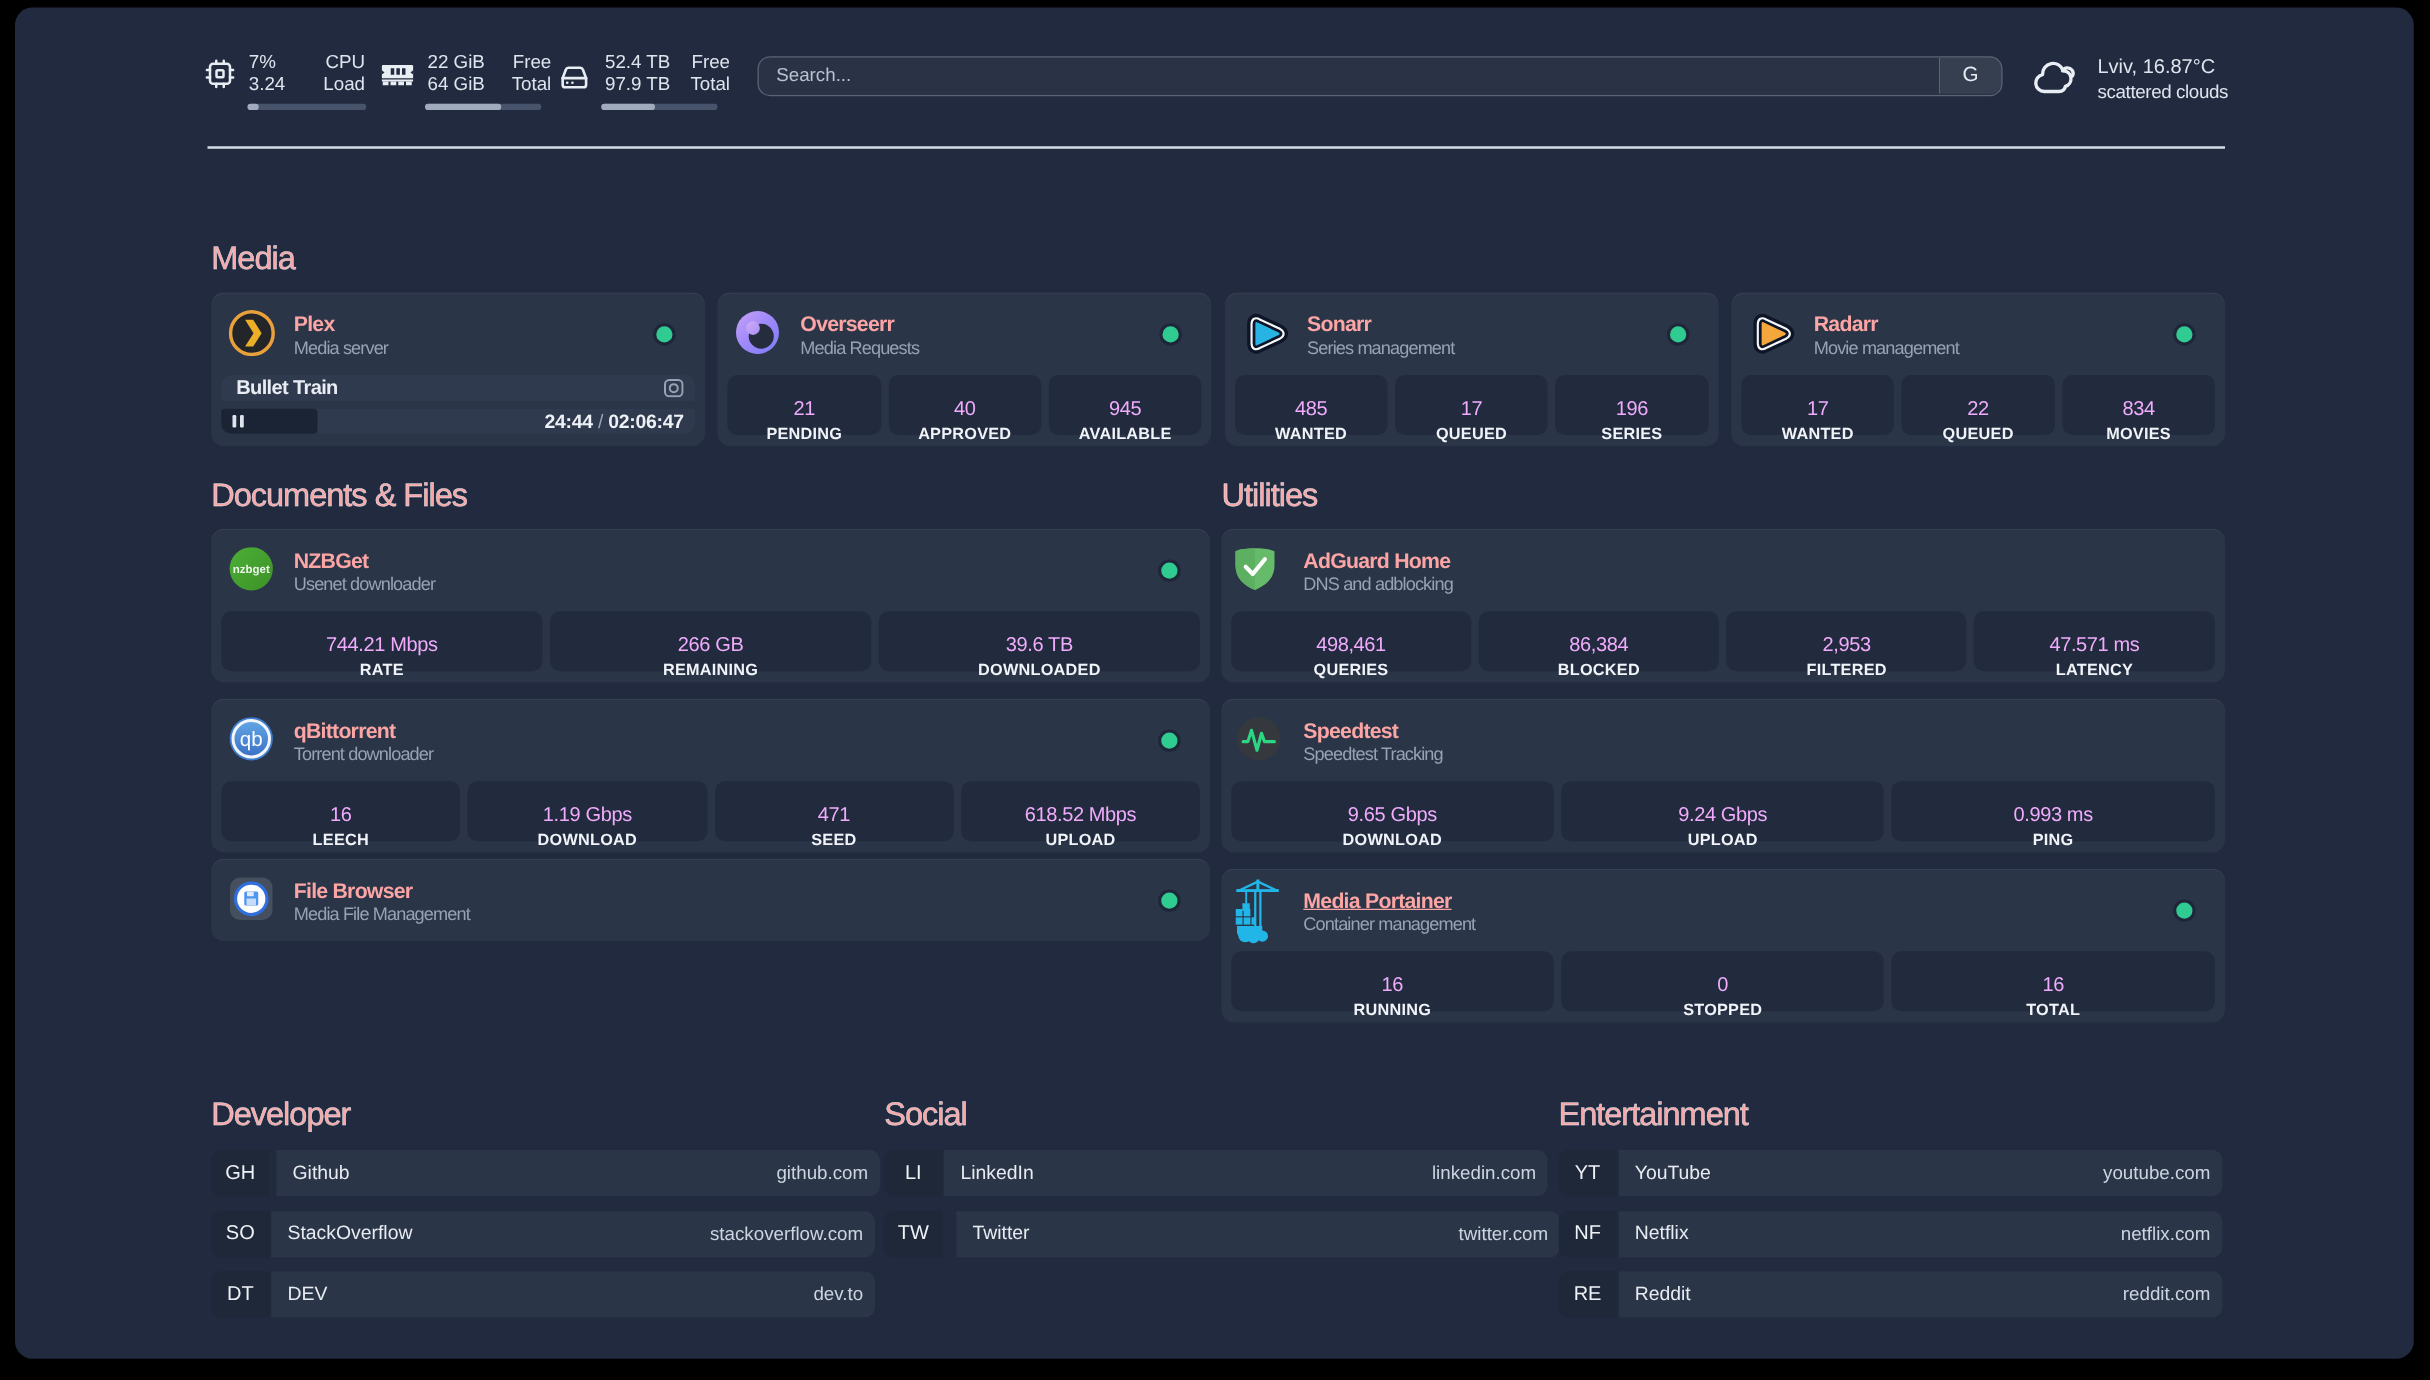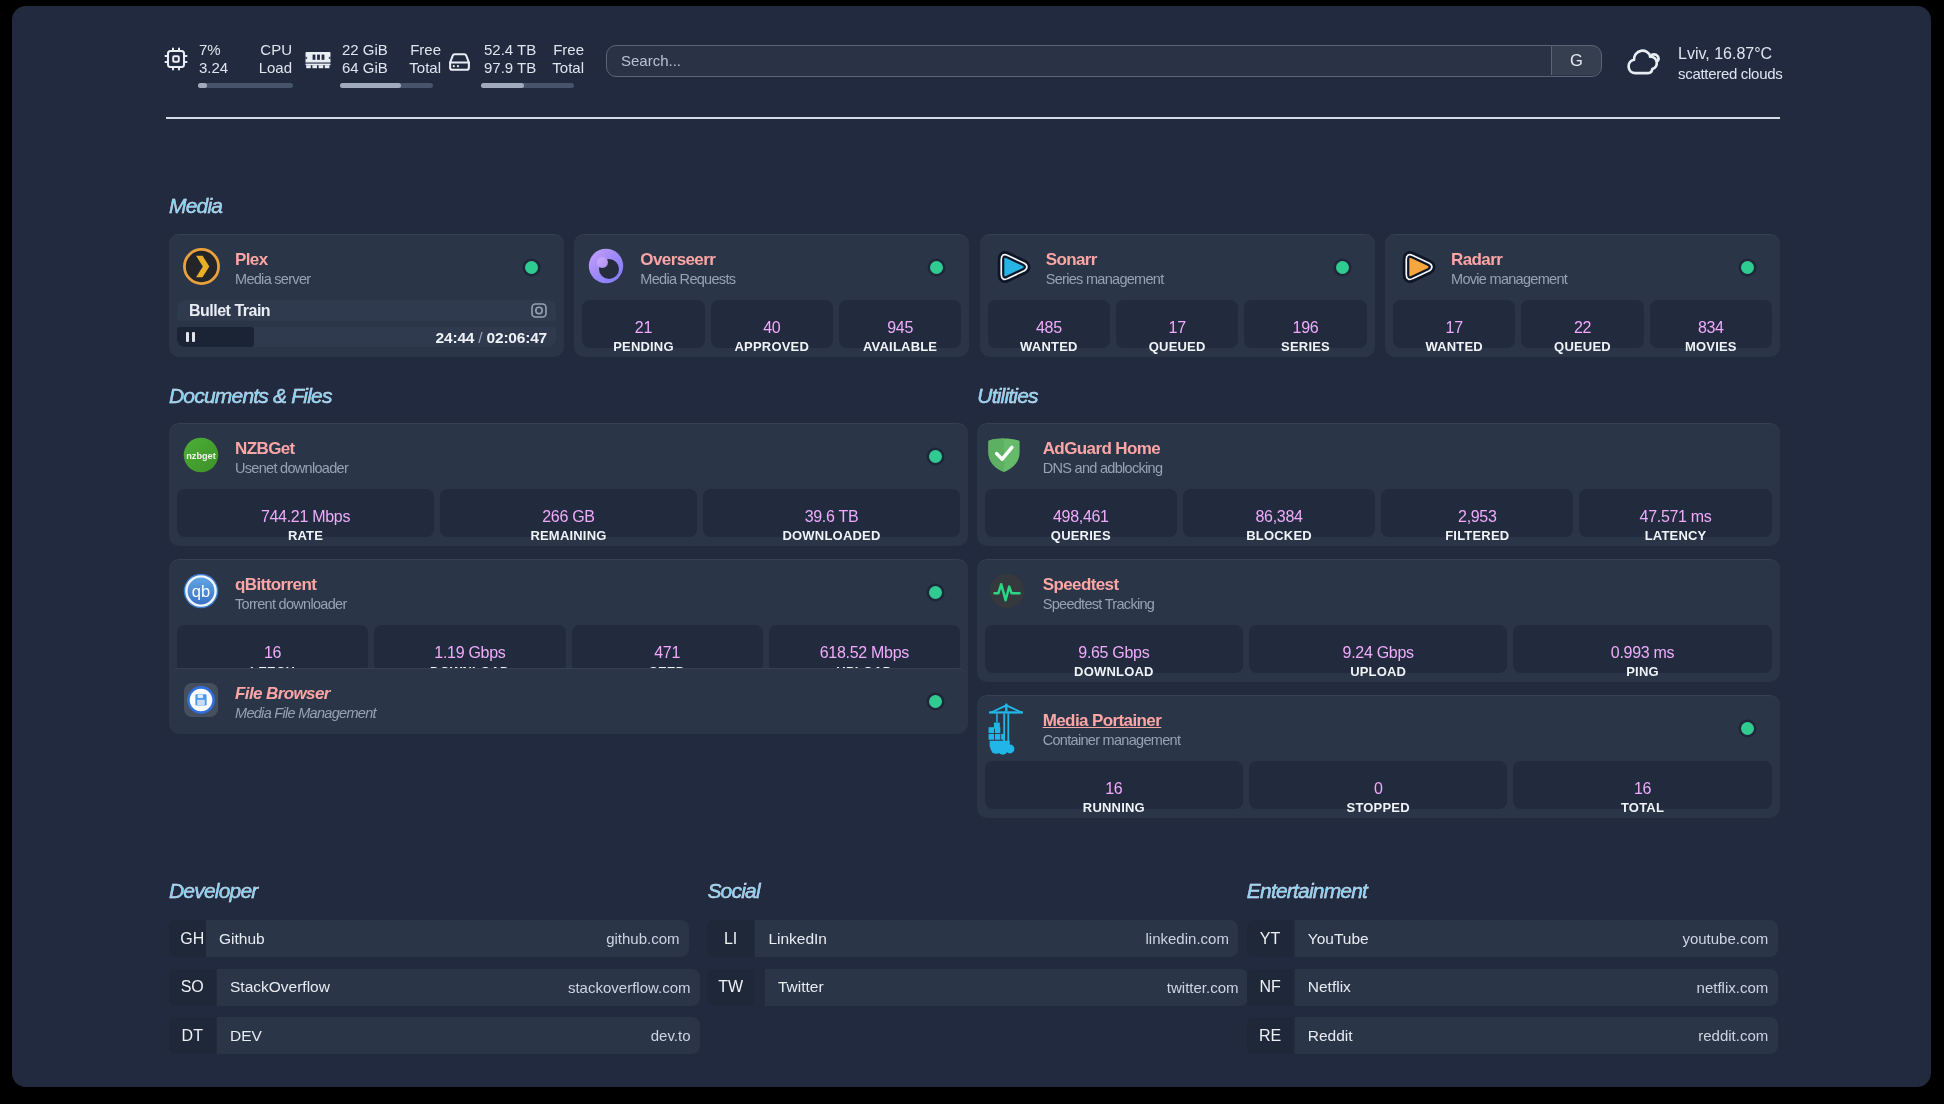--- a/index.html
+++ b/index.html
@@ -6,21 +6,21 @@
   font-family:"Liberation Sans", sans-serif; }
 #frame { position:absolute; left:12px; top:6px; width:1919px; height:1081px;
   background:#212a3e; border-radius:14px; overflow:hidden; }
 .card { position:absolute; background:#2a3547; border-radius:10px; box-shadow:inset 0 1px 0 rgba(255,255,255,0.055); }
 .ttl { position:absolute; font-size:17px; font-weight:600; letter-spacing:-0.6px; color:#fca5a5; line-height:19px; white-space:nowrap; }
 .sub { position:absolute; font-size:14.5px; letter-spacing:-0.7px; color:#97a2b3; line-height:19px; white-space:nowrap; }
 .dot { position:absolute; width:13px; height:13px; border-radius:50%; background:#2fcb90; box-shadow:0 0 0 2.5px #20263a; }
 .blk { position:absolute; height:48px; background:#212b3d; border-radius:8px; text-align:center; }
 .num { margin-top:18px; font-size:16px; letter-spacing:-0.3px; color:#f0abfc; line-height:20px; }
 .lab { font-size:13px; font-weight:700; color:#f0f3f8; line-height:17px; letter-spacing:0.2px; }
-.h1,.h2 { position:absolute; font-size:21px; font-weight:500; color:#7dd3fc; line-height:24px; -webkit-text-stroke:0.4px #dde3ed; letter-spacing:-0.8px;font-style:italic; }
+.h1,.h2 { position:absolute; font-size:26px; font-weight:500; color:#fca5a5; line-height:24px; -webkit-text-stroke:0.4px #dde3ed; letter-spacing:-0.8px; }
 .abbr { position:absolute; width:46.5px; height:37px; background:#1f2839; border-radius:8px 0 0 8px;
   display:flex; align-items:center; justify-content:center; font-size:16px; color:#eef1f6; }
 .pill { position:absolute; height:37px; background:#2a3547; border-radius:0 8px 8px 0;
   display:flex; align-items:center; justify-content:space-between; padding:0 9.5px 0 13px; }
 .bname { font-size:15.5px; color:#e8ecf2; }
 .burl { font-size:15px; color:#ccd4e0; }
 .tb-val { position:absolute; font-size:15px; color:#dfe5ee; line-height:18.5px; }
 .tb-bar { position:absolute; height:4.5px; background:#47536a; border-radius:2.5px; }
 .tb-fill { height:4.5px; background:#a0abbd; border-radius:2.5px; }
 </style></head>
@@ -236,21 +236,21 @@
       </div>
       <div class="blk" style="left:402.5px;top:66px;width:191.25px;">
         <div class="num">471</div>
         <div class="lab">SEED</div>
       </div>
       <div class="blk" style="left:599.75px;top:66px;width:191.25px;">
         <div class="num">618.52 Mbps</div>
         <div class="lab">UPLOAD</div>
       </div>
     </div>
-<div class="card" style="left:157px;top:662px;width:799px;height:66px;font-style:italic;">
+<div class="card" style="left:157px;top:681px;width:799px;height:66px;">
       <div style="position:absolute;left:14px;top:14px;"><svg width="36" height="36" viewBox="0 0 36 36">
           <rect x="1" y="1" width="34" height="34" rx="8" fill="#454f5e"></rect>
           <circle cx="18" cy="18" r="12.6" fill="#fdfdfe" stroke="#2e6fdd" stroke-width="2.6"></circle>
           <rect x="12.4" y="12.2" width="11.2" height="11.2" rx="1.2" fill="#4e96ee"></rect>
           <rect x="14.6" y="12.4" width="5.4" height="3.6" rx="0.6" fill="#dfeafc"></rect>
           <rect x="14.2" y="17.8" width="7.6" height="5.4" rx="0.6" fill="#c8dcfa"></rect>
         </svg></div>
       <div class="ttl" style="left:66px;top:16px;">File Browser</div>
       <div class="sub" style="left:66px;top:35.5px;">Media File Management</div>
       <div class="dot" style="left:760.2px;top:27px;"></div>
@@ -337,21 +337,21 @@
       </div>
       <div class="blk" style="left:536.6666666666666px;top:66px;width:258.3333333333333px;">
         <div class="num">16</div>
         <div class="lab">TOTAL</div>
       </div>
     </div>
 <div class="h2" style="left:157px;top:872.5px;">Developer</div>
     <div class="abbr" style="left:157px;top:914.0px;">
       <span>GH</span>
     </div>
-    <div class="pill" style="left:194px;top:914.0px;width:483px;">
+    <div class="pill" style="left:209px;top:914.0px;width:483px;">
       <span class="bname">Github</span>
       <span class="burl">github.com</span>
     </div>
     <div class="abbr" style="left:157px;top:962.6px;">
       <span>SO</span>
     </div>
     <div class="pill" style="left:205px;top:962.6px;width:483px;">
       <span class="bname">StackOverflow</span>
       <span class="burl">stackoverflow.com</span>
     </div>

